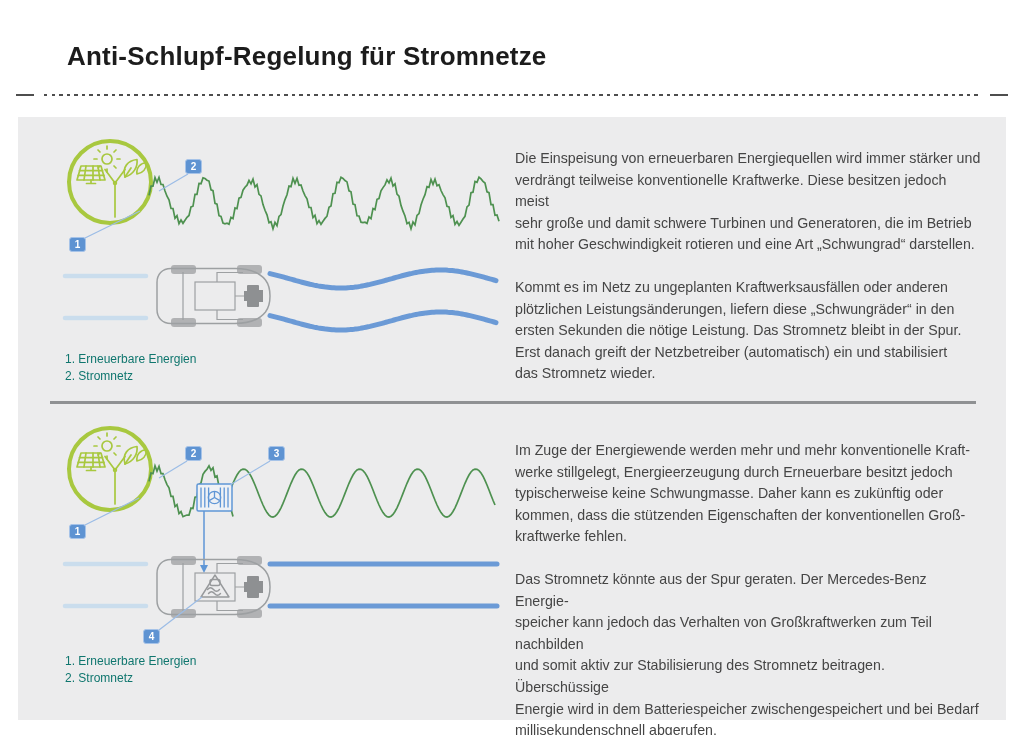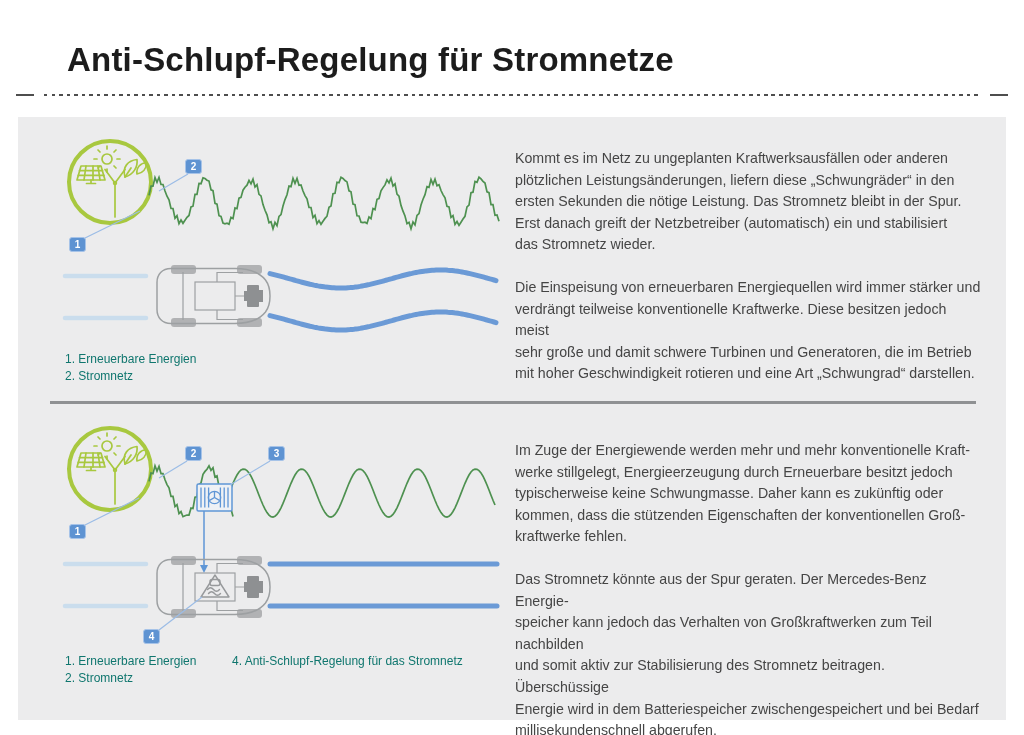--- a/index.html
+++ b/index.html
@@ -1,19 +1,19 @@
 <!DOCTYPE html>
 <html lang="de"><head>
 <meta charset="utf-8">
 <style>
   *{margin:0;padding:0;box-sizing:border-box}
   html,body{background:#fff}
   body{width:1024px;height:735px;position:relative;overflow:hidden;
        font-family:"Liberation Sans",sans-serif}
-  .page-title{position:absolute;left:67px;top:41px;font-size:33px;font-weight:bold;
+  .page-title{position:absolute;left:67px;top:41px;font-size:26px;font-weight:bold;
               color:#1c1c1c;letter-spacing:.2px}
   .rule{position:absolute;left:16px;right:16px;top:94px;display:flex;align-items:center;gap:10px}
   .rule .solid{width:18px;height:2px;background:#4e4e4e}
   .rule .dotted{flex:1;height:2px;
     background:repeating-linear-gradient(90deg,#4e4e4e 0 3.5px,transparent 3.5px 7.5px)}
   .panel{position:absolute;left:18px;top:117px;width:988px;height:603px;background:#ececed}
   svg.diagram{position:absolute;left:0;top:0}
   .badge{position:absolute;width:17px;height:15px;background:#5e93d2;border:1px solid #a6c3e8;
          border-radius:3px;color:#fff;font-size:10px;font-weight:bold;
          display:flex;align-items:center;justify-content:center}
@@ -147,33 +147,32 @@
 
   <div class="legend" style="left:47px;top:234px">
     <div>1. Erneuerbare Energien</div>
     <div>2. Stromnetz</div>
   </div>
   <div class="legend" style="left:47px;top:536px">
     <div>1. Erneuerbare Energien</div>
     <div>2. Stromnetz</div>
   </div>
   <div class="legend" style="left:214px;top:536px">
-    <div>4. Anti-Schlupf-Regelung für das Stromnetz</div>
   </div>
 
   <div class="text-col" style="top:31px">
+    <p>Die Einspeisung von erneuerbaren Energiequellen wird immer stärker und
+verdrängt teilweise konventionelle Kraftwerke. Diese besitzen jedoch meist
+sehr große und damit schwere Turbinen und Generatoren, die im Betrieb
+mit hoher Geschwindigkeit rotieren und eine Art „Schwungrad“ darstellen.</p>
     <p>Kommt es im Netz zu ungeplanten Kraftwerksausfällen oder anderen
 plötzlichen Leistungsänderungen, liefern diese „Schwungräder“ in den
 ersten Sekunden die nötige Leistung. Das Stromnetz bleibt in der Spur.
 Erst danach greift der Netzbetreiber (automatisch) ein und stabilisiert
 das Stromnetz wieder.</p>
-    <p>Die Einspeisung von erneuerbaren Energiequellen wird immer stärker und
-verdrängt teilweise konventionelle Kraftwerke. Diese besitzen jedoch meist
-sehr große und damit schwere Turbinen und Generatoren, die im Betrieb
-mit hoher Geschwindigkeit rotieren und eine Art „Schwungrad“ darstellen.</p>
   </div>
   <div class="text-col" style="top:323px">
     <p>Im Zuge der Energiewende werden mehr und mehr konventionelle Kraft-
 werke stillgelegt, Energieerzeugung durch Erneuerbare besitzt jedoch
 typischerweise keine Schwungmasse. Daher kann es zukünftig oder
 kommen, dass die stützenden Eigenschaften der konventionellen Groß-
 kraftwerke fehlen.</p>
     <p>Das Stromnetz könnte aus der Spur geraten. Der Mercedes-Benz Energie-
 speicher kann jedoch das Verhalten von Großkraftwerken zum Teil nachbilden
 und somit aktiv zur Stabilisierung des Stromnetz beitragen. Überschüssige

